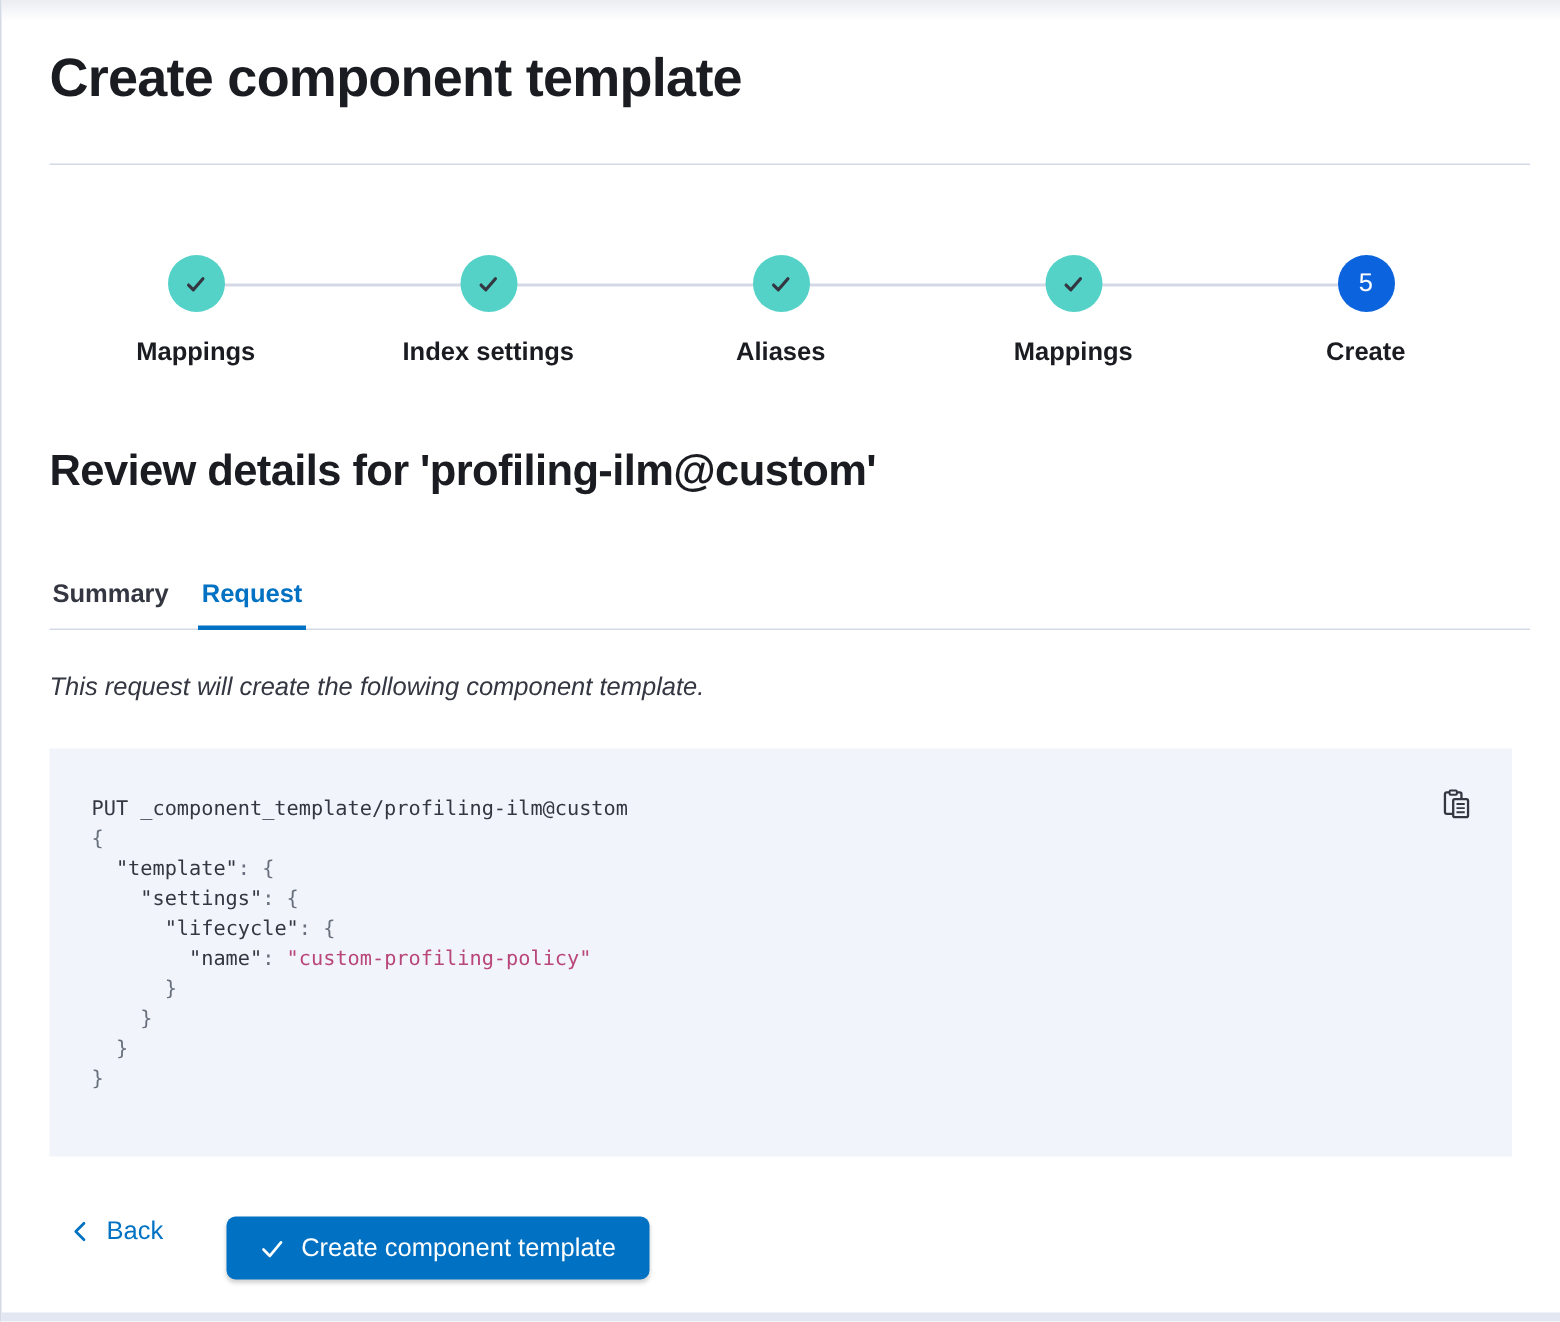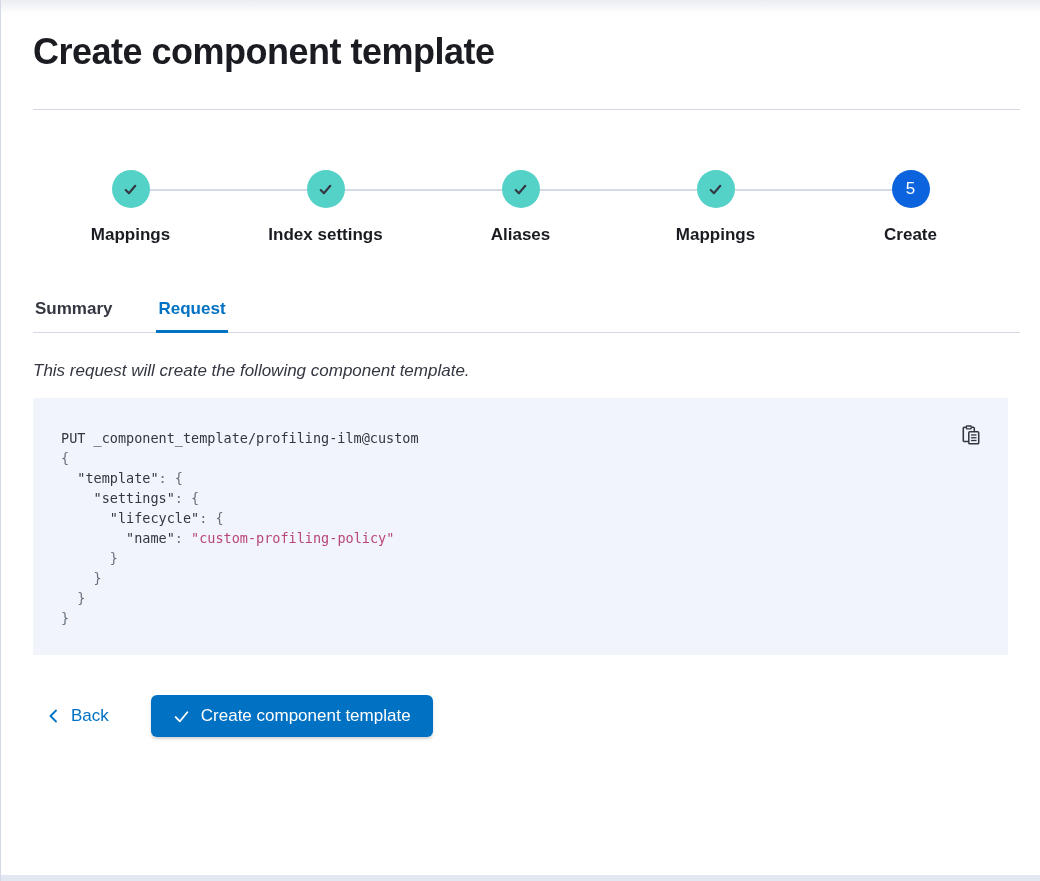--- a/index.html
+++ b/index.html
@@ -28,40 +28,40 @@
     padding:0;cursor:pointer;position:relative;font-family:inherit;}
   .step-circle{width:38px;height:38px;border-radius:50%;display:flex;align-items:center;
     justify-content:center;position:relative;z-index:1;}
   .step-circle.complete{background:var(--teal);}
   .step-circle.current{background:var(--step-blue);}
   .step-number{color:#fff;font-size:17px;font-weight:500;}
   .step-label{margin-top:17px;font-size:17px;font-weight:700;color:var(--title);}
   
   .review-heading{font-size:29px;font-weight:700;color:var(--title);letter-spacing:-.4px;
     margin:52px 32px 0;line-height:1.2;}
-  .tabs{display:flex;gap:30px;margin:48px 20px 0 32px;border-bottom:1px solid var(--border);}
+  .tabs{display:flex;gap:18px;margin:48px 20px 0 32px;border-bottom:1px solid var(--border);}
   .tab{background:none;border:none;padding:6px 2px 13px;font-family:inherit;
     font-size:17px;font-weight:700;color:var(--dark);cursor:pointer;position:relative;}
-  .tab.active{color:var(--blue);margin-left:12px;}
+  .tab.active{color:var(--blue);}
   .tab.active::after{content:"";position:absolute;left:0;right:0;bottom:-1px;height:3px;
     background:var(--blue);}
   .tab-description{font-size:17px;color:var(--dark);margin:27px 32px 0;line-height:1.3;font-style:italic;}
   
-  .code-block{position:relative;margin:16px 32px 0;background:var(--code-bg);
-    padding:30px 28px 27px;}
+  .code-block{position:relative;margin:30px 32px 0;background:var(--code-bg);
+    padding:30px 28px 42px;}
   .code-pre{margin:0;font-family:"DejaVu Sans Mono","Liberation Mono",monospace;
     font-size:13.5px;line-height:20px;color:var(--dark);white-space:pre;}
   .tok-plain{color:var(--dark);}
   .tok-key{color:var(--dark);}
   .tok-punc{color:#69707d;}
   .tok-string{color:var(--pink);}
   .copy-btn{position:absolute;top:26px;right:26px;width:22px;height:22px;background:none;
     border:none;padding:0;cursor:pointer;display:flex;align-items:center;justify-content:center;}
   
-  .footer{display:flex;align-items:center;margin:40px 32px 0;}
+  .footer{display:flex;align-items:flex-start;margin:40px 32px 0;}
   .back-link{display:inline-flex;align-items:center;gap:9px;margin-left:13px;background:none;
     border:none;padding:0;cursor:pointer;font-family:inherit;
     color:var(--blue);font-size:17px;font-weight:500;}
   .submit-btn{display:inline-flex;align-items:center;gap:11px;margin-left:42px;
     background:var(--blue);color:#fff;border:none;border-radius:6px;height:42px;
     padding:0 22px;cursor:pointer;font-family:inherit;font-size:17px;font-weight:500;
     box-shadow:0 2px 3px rgba(0,0,0,.18);}
   .bottom-strip{position:absolute;bottom:0;left:0;right:0;height:6px;background:#e2e7f2;}
 </style>
 </head>
@@ -110,20 +110,21 @@
         </button>
         <button class="step">
           <div class="step-circle current">
             <span class="step-number">5</span>
           </div>
           <div class="step-label">Create</div>
         </button>
       </div>
   </div>
 
+  <h2 class="review-heading">Review details for 'profiling-ilm@custom'</h2>
 
   <div class="tabs" id="tabs-container">
       <button class="tab">Summary</button>
       <button class="tab active">Request</button>
     </div>
 
   <p class="tab-description">This request will create the following component template.</p>
 
   <div class="code-block">
     <pre class="code-pre" id="code-container"><div><span class="tok-plain">PUT _component_template/profiling-ilm@custom</span></div><div><span class="tok-punc">{</span></div><div><span class="tok-plain">  </span><span class="tok-key">"template"</span><span class="tok-punc">: {</span></div><div><span class="tok-plain">    </span><span class="tok-key">"settings"</span><span class="tok-punc">: {</span></div><div><span class="tok-plain">      </span><span class="tok-key">"lifecycle"</span><span class="tok-punc">: {</span></div><div><span class="tok-plain">        </span><span class="tok-key">"name"</span><span class="tok-punc">: </span><span class="tok-string">"custom-profiling-policy"</span></div><div><span class="tok-punc">      }</span></div><div><span class="tok-punc">    }</span></div><div><span class="tok-punc">  }</span></div><div><span class="tok-punc">}</span></div></pre>

